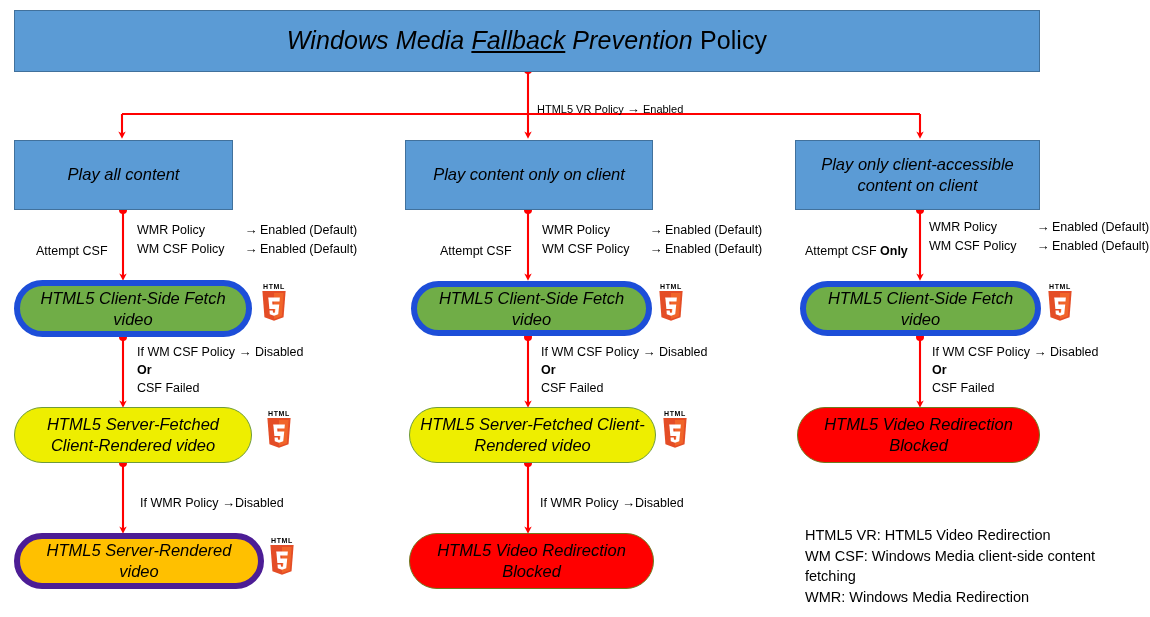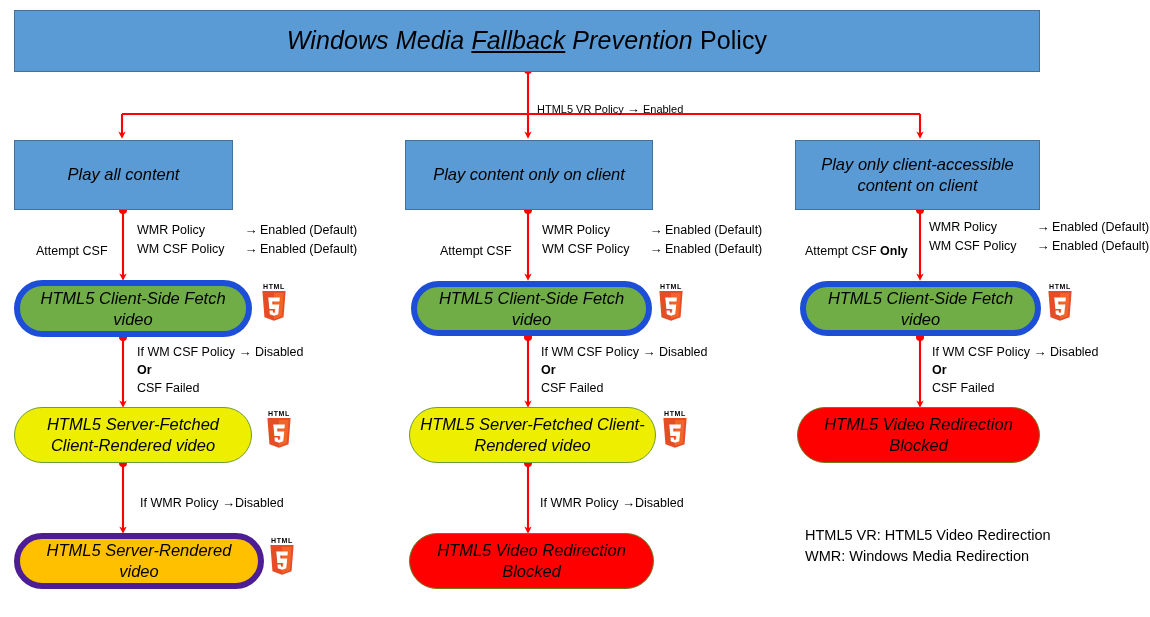--- a/index.html
+++ b/index.html
@@ -320,16 +320,17 @@
     <div><b>Or</b></div>
     <div>CSF Failed</div>
   </div>
 
   <div class="pill red" style="left:797px; top:407px; width:243px; height:56px;">
     <span>HTML5 Video Redirection Blocked</span>
   </div>
 
   <div class="legend" style="left:805px; top:525px;">
     <div>HTML5 VR: HTML5 Video Redirection</div>
+    <div>WM CSF: Windows Media client-side content fetching</div>
     <div>WMR: Windows Media Redirection</div>
   </div>
 
 </div>
 
 </body></html>

